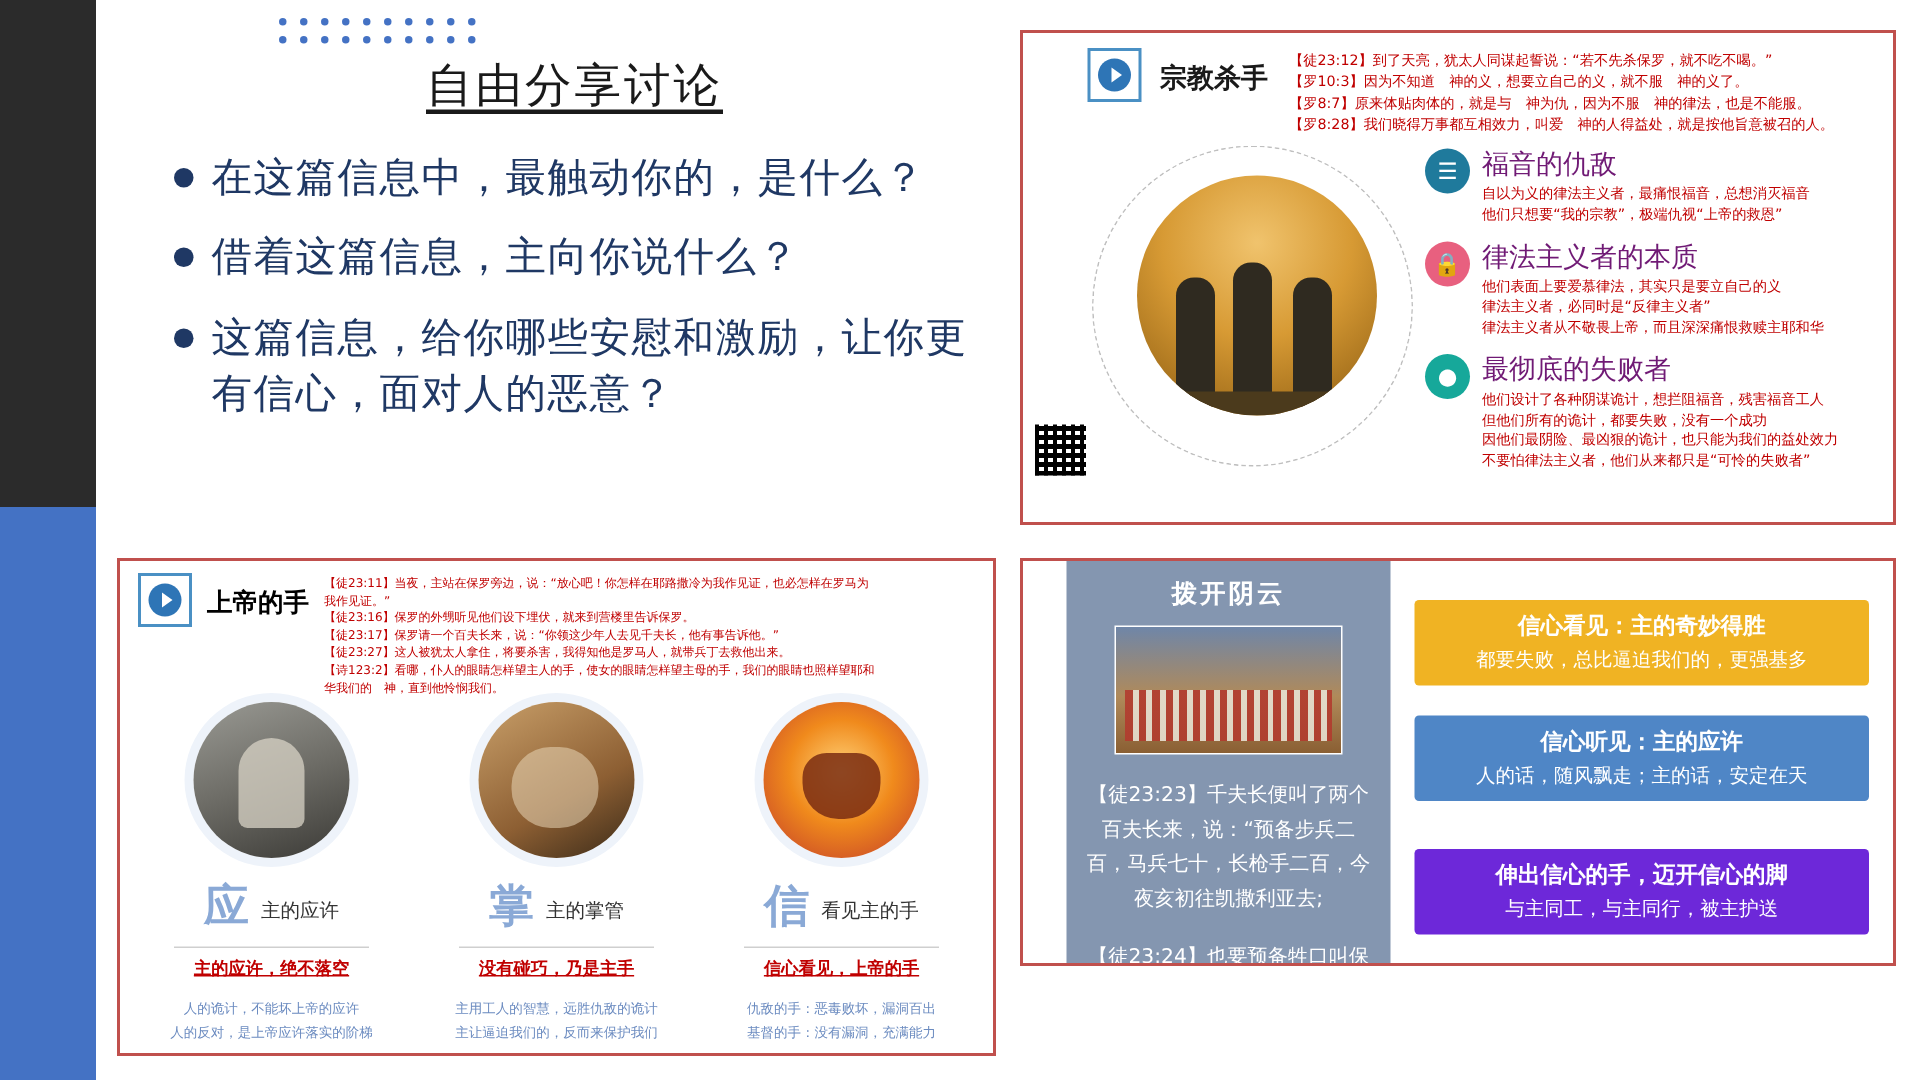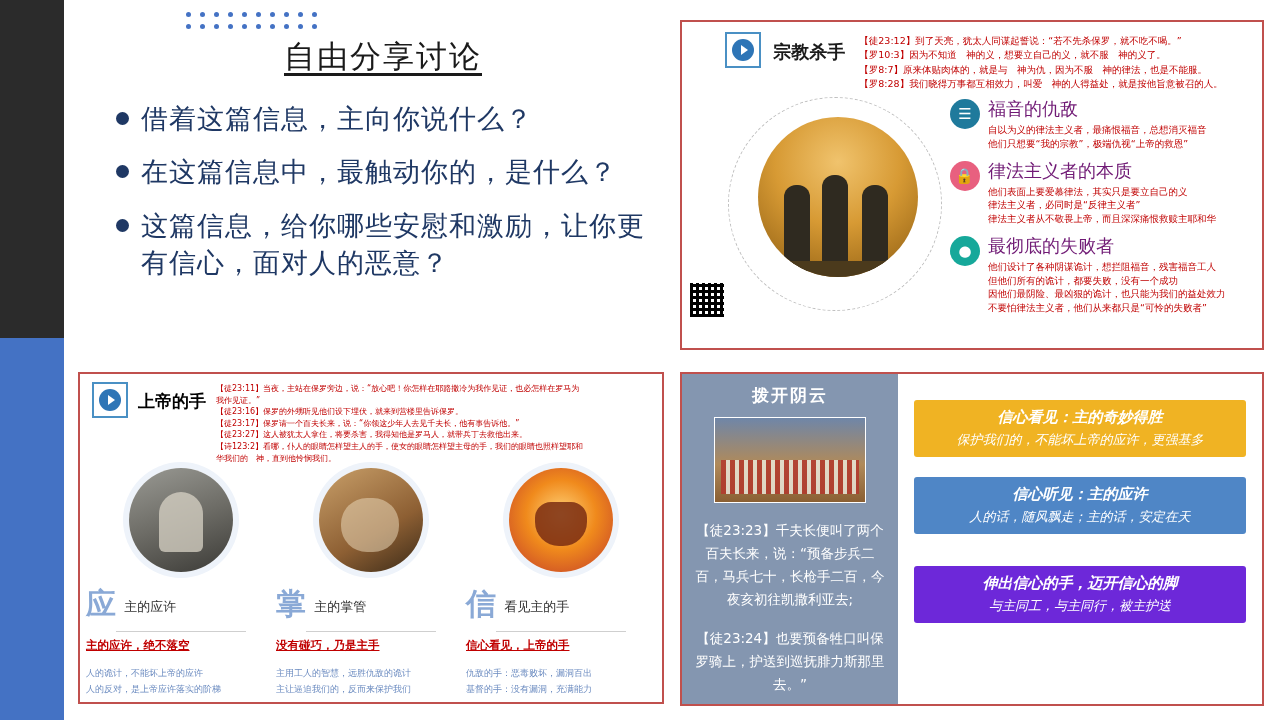--- a/index.html
+++ b/index.html
@@ -160,21 +160,21 @@
 
   
   .card-hand { left: 78px; top: 372px; width: 586px; height: 332px; }
   .hd-head { display: flex; padding: 8px 8px 0 12px; }
   .hd-title { font-size: 17px; font-weight: bold; margin-left: 10px; margin-top: 8px; }
   .hd-verses {
     margin-left: 10px; margin-top: 1px;
     font-size: 8px; line-height: 1.45; color: #c00000; width: 370px;
   }
   .cols { display: flex; margin-top: 4px; padding: 0 6px; }
-  .col { flex: 1; text-align: left; }
+  .col { flex: 1; text-align: center; }
   .col-img {
     width: 104px; height: 104px; border-radius: 50%;
     margin: 0 auto; overflow: hidden; position: relative;
     box-shadow: 0 0 0 6px #eef3fa;
   }
   .img1 { background: linear-gradient(160deg, #9a9a94 0%, #6d6c66 50%, #3b3a36 100%); }
   .img1::after {
     content: ""; position: absolute; left: 30px; top: 24px;
     width: 44px; height: 60px; background: #d8d3c6; border-radius: 22px 22px 6px 6px;
     opacity: .75;
@@ -197,40 +197,40 @@
   .col-big {
     font-size: 30px; color: #8aa9d6; font-weight: bold;
     font-family: "DejaVu Serif", "Liberation Serif", serif;
     vertical-align: -3px; margin-right: 4px;
   }
   .col-rule { width: 130px; height: 1px; background: #cfcfcf; margin: 6px auto 6px; }
   .col-red { font-size: 11.5px; color: #c00000; font-weight: bold; text-decoration: underline; }
   .col-sub { margin-top: 12px; font-size: 9px; line-height: 1.8; color: #6b8bc0; }
 
   
-  .card-clouds { left: 680px; top: 372px; width: 584px; height: 334px; }
+  .card-clouds { left: 680px; top: 372px; width: 584px; height: 272px; padding-left: 29px; }
   .cl-wrap { display: flex; height: 100%; }
   .cl-left {
     width: 216px; background: #8496b0; color: #ffffff;
     padding: 10px 12px;
   }
   .cl-title { text-align: center; font-size: 17px; font-weight: bold; letter-spacing: 2px; }
   .cl-photo {
     margin: 10px auto 0; width: 152px; height: 86px;
     background: linear-gradient(180deg, #6f86a8 0%, #b08a5a 55%, #8a5f33 100%);
     border: 1px solid #ffffff; position: relative; overflow: hidden;
   }
   .cl-photo .troop {
     position: absolute; bottom: 8px; left: 6px; right: 6px; height: 34px;
     background: repeating-linear-gradient(90deg, #b23b2e 0 5px, #e7e1d2 5px 9px);
     opacity: .9;
   }
   .cl-text { margin-top: 12px; font-size: 13.5px; line-height: 1.7; }
   .cl-text p { margin: 16px 0 10px 0; text-align: center; }
-  .cl-right { flex: 1; padding: 26px 16px 0 16px; font-style: italic; }
+  .cl-right { flex: 1; padding: 26px 16px 0 16px; }
   .band {
     border-radius: 3px; color: #ffffff; text-align: center;
     padding: 8px 6px; margin-bottom: 20px;
   }
   .band .b1 { font-size: 15px; font-weight: bold; margin-bottom: 4px; }
   .band .b2 { font-size: 13px; }
   .band.y { background: #f0b323; }
   .band.b { background: #4f86c6; }
   .band.o { background: #6d28d9; margin-top: 32px; }
 </style>
@@ -262,25 +262,25 @@
         <i></i>
         <i></i>
         <i></i>
         <i></i>
         <i></i>
     </div>
     <div class="q-title">自由分享讨论</div>
     <div class="q-list">
       <div class="q-item">
         <span class="q-bullet"></span>
-        <span class="q-text">借着这篇信息，主向你说什么？</span>
+        <span class="q-text">在这篇信息中，最触动你的，是什么？</span>
       </div>
       <div class="q-item">
         <span class="q-bullet"></span>
-        <span class="q-text">在这篇信息中，最触动你的，是什么？</span>
+        <span class="q-text">借着这篇信息，主向你说什么？</span>
       </div>
       <div class="q-item">
         <span class="q-bullet"></span>
         <span class="q-text">这篇信息，给你哪些安慰和激励，让你更有信心，面对人的恶意？</span>
       </div>
     </div>
   </div>
 
   <div class="card card-killer">
     <div class="kl-head">
@@ -416,21 +416,21 @@
           <span class="troop"></span>
         </div>
         <div class="cl-text">
           <p>【徒23:23】千夫长便叫了两个百夫长来，说：“预备步兵二百，马兵七十，长枪手二百，今夜亥初往凯撒利亚去;</p>
           <p>【徒23:24】也要预备牲口叫保罗骑上，护送到巡抚腓力斯那里去。”</p>
         </div>
       </div>
       <div class="cl-right">
         <div class="band y">
           <div class="b1">信心看见：主的奇妙得胜</div>
-          <div class="b2">保护我们的，不能坏上帝的应许，更强基多</div>
+          <div class="b2">都要失败，总比逼迫我们的，更强基多</div>
         </div>
         <div class="band b">
           <div class="b1">信心听见：主的应许</div>
           <div class="b2">人的话，随风飘走；主的话，安定在天</div>
         </div>
         <div class="band o">
           <div class="b1">伸出信心的手，迈开信心的脚</div>
           <div class="b2">与主同工，与主同行，被主护送</div>
         </div>
       </div>

